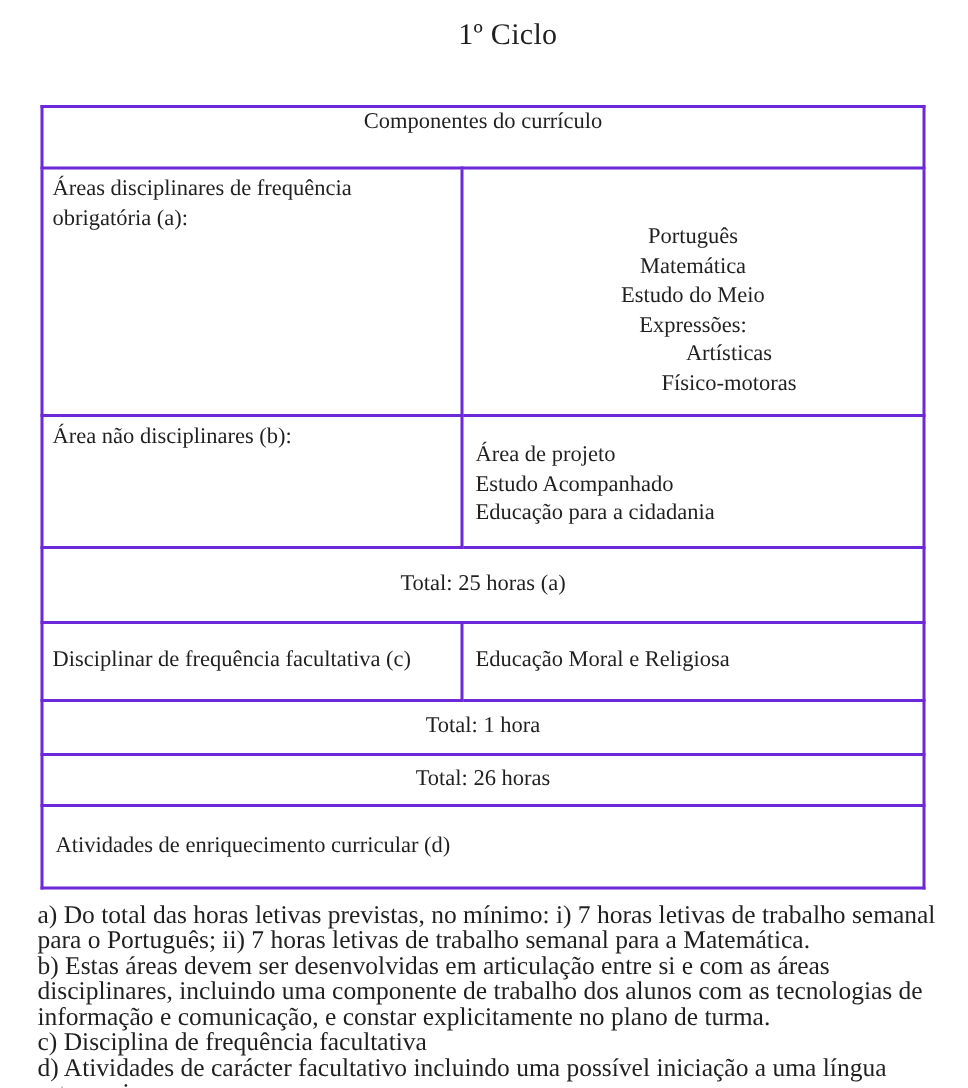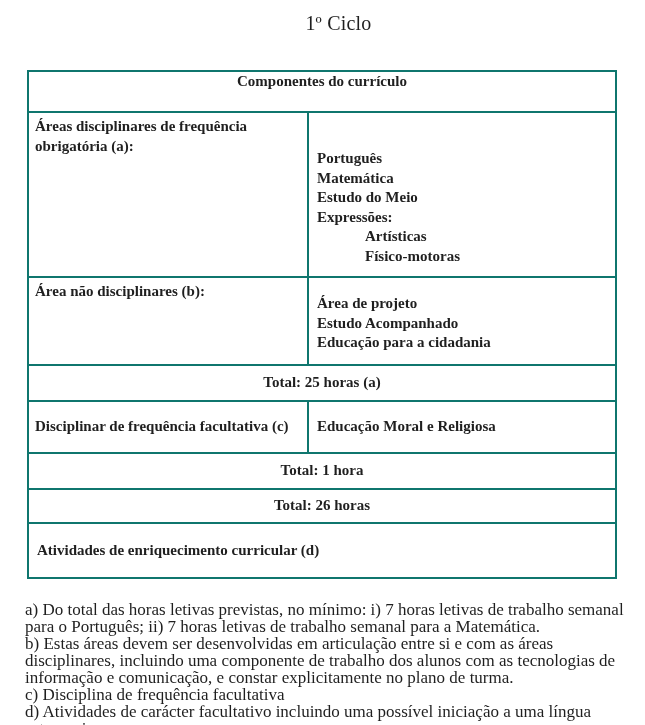--- a/index.html
+++ b/index.html
@@ -24,50 +24,49 @@
 
   table.curriculum {
     position: absolute;
     left: 27px; top: 70px;
     width: 588px;
     border-collapse: collapse;
     table-layout: fixed;
     font-size: 15px;
   }
   table.curriculum td {
-    border: 2px solid #0f766e;
+    border: 2px solid #6d28d9;
     vertical-align: top;
     line-height: 19.5px;
-    font-weight: bold;
   }
   col.c1 { width: 280px; }
   col.c2 { width: 308px; }
 
   td.header-cell {
     height: 41px;
     text-align: center;
     vertical-align: middle;
     font-size: 15px;
   }
   tr.row-mandatory td { height: 165px; }
   td.label-cell { padding: 4px 8px 4px 6px; border-radius: 23px; }
   td.list-cell  { padding: 2px 8px 2px 8px; }
-  td.list-top-pad { padding-top: 36px; }
+  td.list-top-pad { padding-top: 36px; text-align: center; }
   td.list-mid-pad { padding-top: 16px; }
   .sub-item { margin-left: 48px; }
 
   tr.row-nondisciplinary td { height: 88px; }
 
   tr.row-total-a td,
   tr.row-total-opt td,
   tr.row-total-all td {
     text-align: center;
     vertical-align: middle;
   }
-  tr.row-total-a td   { height: 36px; margin-top: 14px; }
+  tr.row-total-a td   { height: 50px; margin-top: 14px; }
   tr.row-optional td  { height: 52px; vertical-align: middle; }
   tr.row-total-opt td { height: 36px; }
   tr.row-total-all td { height: 34px; }
   tr.row-enrichment td { height: 55px; vertical-align: middle; padding-left: 8px; }
 
   .footnotes {
     position: absolute;
     left: 25px; top: 601px;
     width: 607px;
     font-size: 17px;

